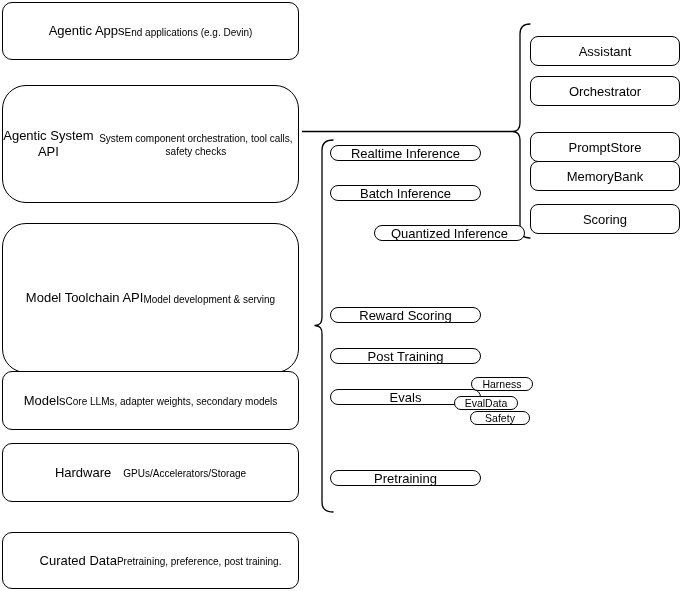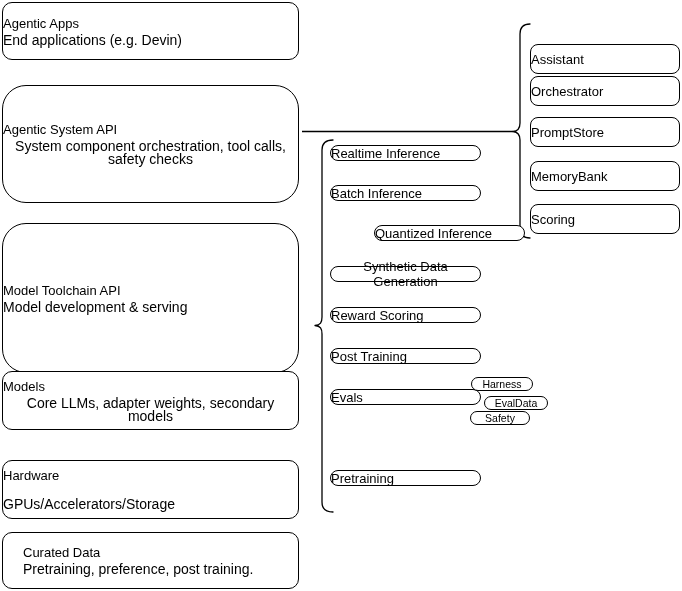--- a/index.html
+++ b/index.html
@@ -23,39 +23,39 @@
     width: 682px;
     height: 591px;
     pointer-events: none;
   }
   .node {
     position: absolute;
     box-sizing: border-box;
     background: #ffffff;
     border: 1.3px solid #000000;
     display: flex;
-    flex-direction: column;
-    align-items: flex-start;
+    flex-direction: row;
+    align-items: center;
     justify-content: center;
     text-align: center;
   }
   .lbox {
     left: 2px;
     width: 297px;
     border-radius: 10px;
   }
   .lbox.big {
     border-radius: 24px;
   }
   .lbox .title {
     font-size: 13px;
     line-height: 16px;
   }
   .lbox .subtitle {
-    font-size: 14px;
+    font-size: 10px;
     line-height: 13px;
     margin-top: 2px;
   }
   .mbox {
     left: 330px;
     width: 151px;
     height: 16px;
     border-radius: 8px;
     font-size: 13px;
   }
@@ -108,72 +108,69 @@
   <div class="node lbox big" style="top:223px; height:150px;">
     <div class="title">Model Toolchain API</div>
     <div class="subtitle">Model development &amp; serving</div>
   </div>
 
   <div class="node lbox" style="top:371px; height:59px;">
     <div class="title">Models</div>
     <div class="subtitle">Core LLMs, adapter weights, secondary models</div>
   </div>
 
-  <div class="node lbox" style="top:460px; height:59px;gap:12px;">
+  <div class="node lbox" style="top:443px; height:59px;gap:12px;">
     <div class="title">Hardware</div>
     <div class="subtitle">GPUs/Accelerators/Storage</div>
   </div>
 
   <div class="node lbox" style="top:532px; height:57px;padding-left:20px;">
     <div class="title">Curated Data</div>
     <div class="subtitle">Pretraining, preference, post training.</div>
   </div>
 
   <div class="node mbox" style="top:145px;">
     <span>Realtime Inference</span>
   </div>
   <div class="node mbox" style="top:185px;">
     <span>Batch Inference</span>
   </div>
   <div class="node mbox" style="top:225px;margin-left:44px;">
     <span>Quantized Inference</span>
   </div>
-  <div class="node mbox" style="top:266px;">
-    <span>Synthetic Data Generation</span>
-  </div>
   <div class="node mbox" style="top:307px;border-radius:8px;">
     <span>Reward Scoring</span>
   </div>
   <div class="node mbox" style="top:348px;">
     <span>Post Training</span>
   </div>
   <div class="node mbox" style="top:389px;">
     <span>Evals</span>
   </div>
   <div class="node mbox" style="top:470px;">
     <span>Pretraining</span>
   </div>
 
   <div class="pill" style="top:377px; left:471px; width:62px;">
     <span>Harness</span>
   </div>
-  <div class="pill" style="top:396px; left:484px; width:64px;align-items:center;">
+  <div class="pill" style="top:396px; left:454px; width:64px;align-items:center;">
     <span>EvalData</span>
   </div>
   <div class="pill" style="top:411px; left:470px; width:60px;justify-content:center;">
     <span>Safety</span>
   </div>
 
-  <div class="node rbox" style="top:44px;">
+  <div class="node rbox" style="top:36px;">
     <span>Assistant</span>
   </div>
   <div class="node rbox" style="top:76px;">
     <span>Orchestrator</span>
   </div>
-  <div class="node rbox" style="top:117px;">
+  <div class="node rbox" style="top:132px;">
     <span>PromptStore</span>
   </div>
   <div class="node rbox" style="top:161px;">
     <span>MemoryBank</span>
   </div>
   <div class="node rbox" style="top:204px;">
     <span>Scoring</span>
   </div>
 
 </div>

